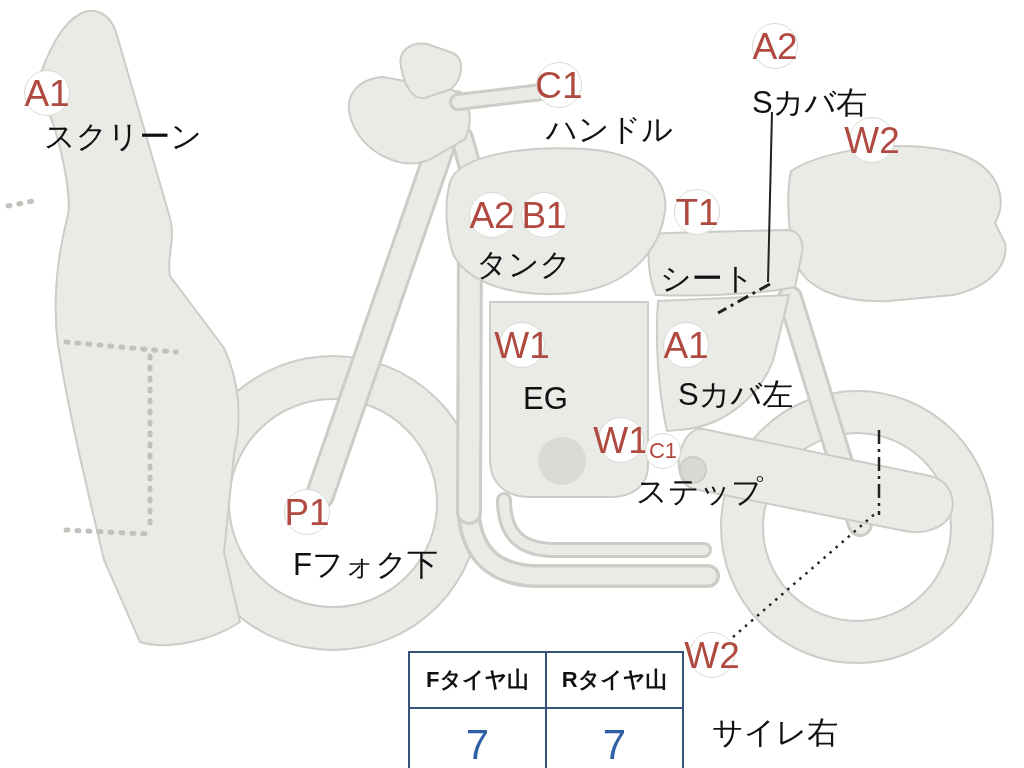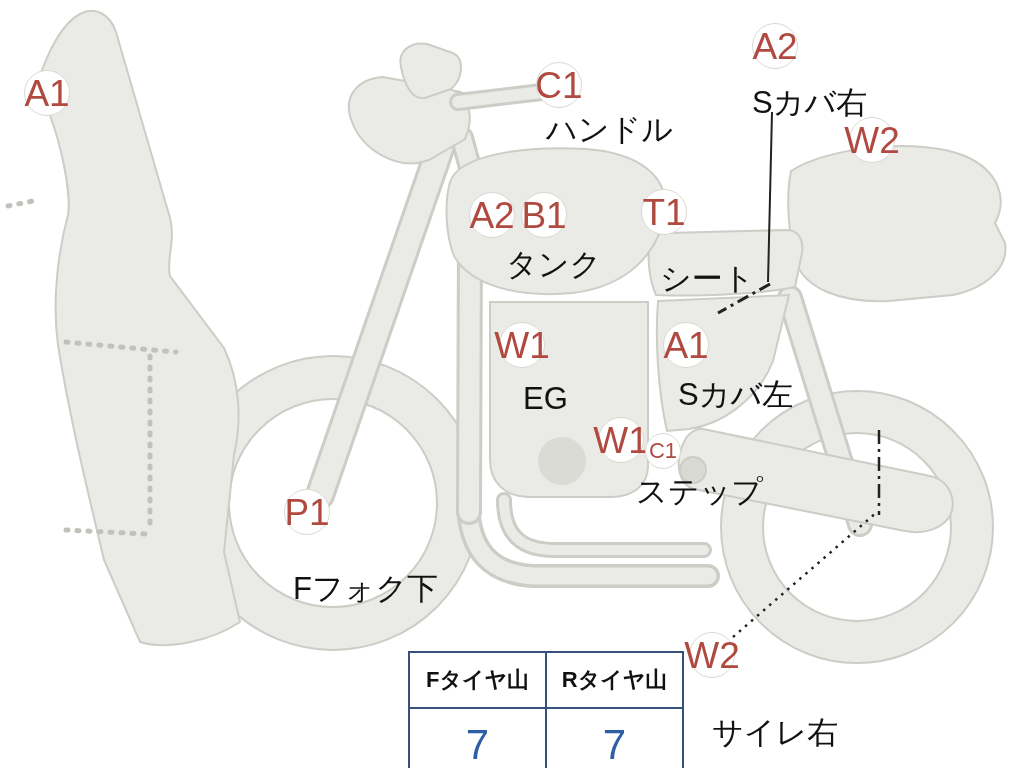--- a/index.html
+++ b/index.html
@@ -96,48 +96,49 @@
 
     <g stroke="#222" fill="none">
       <path d="M772,112 L768,282" stroke-width="2"></path>
       <path d="M770,284 L718,313" stroke-width="3" stroke-dasharray="12 5 3 5"></path>
       <path d="M733,637 L877,512" stroke-width="2.5" stroke-dasharray="2.5 5.5"></path>
       <path d="M879,430 L879,515" stroke-width="2.5" stroke-dasharray="14 5 3 5"></path>
     </g>
   </svg>
 
   <div class="code" style="left:24px;top:70px">A1</div>
+  <div class="part" style="left:44px;top:120px">スクリーン</div>
 
   <div class="code" style="left:536px;top:62px">C1</div>
   <div class="part" style="left:546px;top:113px">ハンドル</div>
 
   <div class="code" style="left:752px;top:23px">A2</div>
   <div class="part" style="left:752px;top:86px">Sカバ右</div>
 
   <div class="code" style="left:849px;top:117px">W2</div>
 
   <div class="code" style="left:469px;top:192px">A2</div>
   <div class="code" style="left:521px;top:192px">B1</div>
-  <div class="part" style="left:506px;top:248px">タンク</div>
+  <div class="part" style="left:476px;top:248px">タンク</div>
 
-  <div class="code" style="left:641px;top:189px">T1</div>
+  <div class="code" style="left:674px;top:189px">T1</div>
   <div class="part" style="left:660px;top:262px">シート</div>
 
   <div class="code" style="left:499px;top:322px">W1</div>
   <div class="part" style="left:523px;top:382px">EG</div>
 
   <div class="code" style="left:663px;top:322px">A1</div>
   <div class="part" style="left:678px;top:378px">Sカバ左</div>
 
   <div class="code" style="left:598px;top:417px">W1</div>
   <div class="code small" style="left:645px;top:433px">C1</div>
   <div class="part" style="left:636px;top:475px">ステップ</div>
 
   <div class="code" style="left:284px;top:489px">P1</div>
-  <div class="part" style="left:293px;top:572px">Fフォク下</div>
+  <div class="part" style="left:293px;top:548px">Fフォク下</div>
 
   <div class="code" style="left:689px;top:632px">W2</div>
   <div class="part" style="left:712px;top:716px">サイレ右</div>
 
   <table class="tire">
     <tbody>
         <tr>
       <th>Fタイヤ山</th>
       <th>Rタイヤ山</th>
     </tr>

